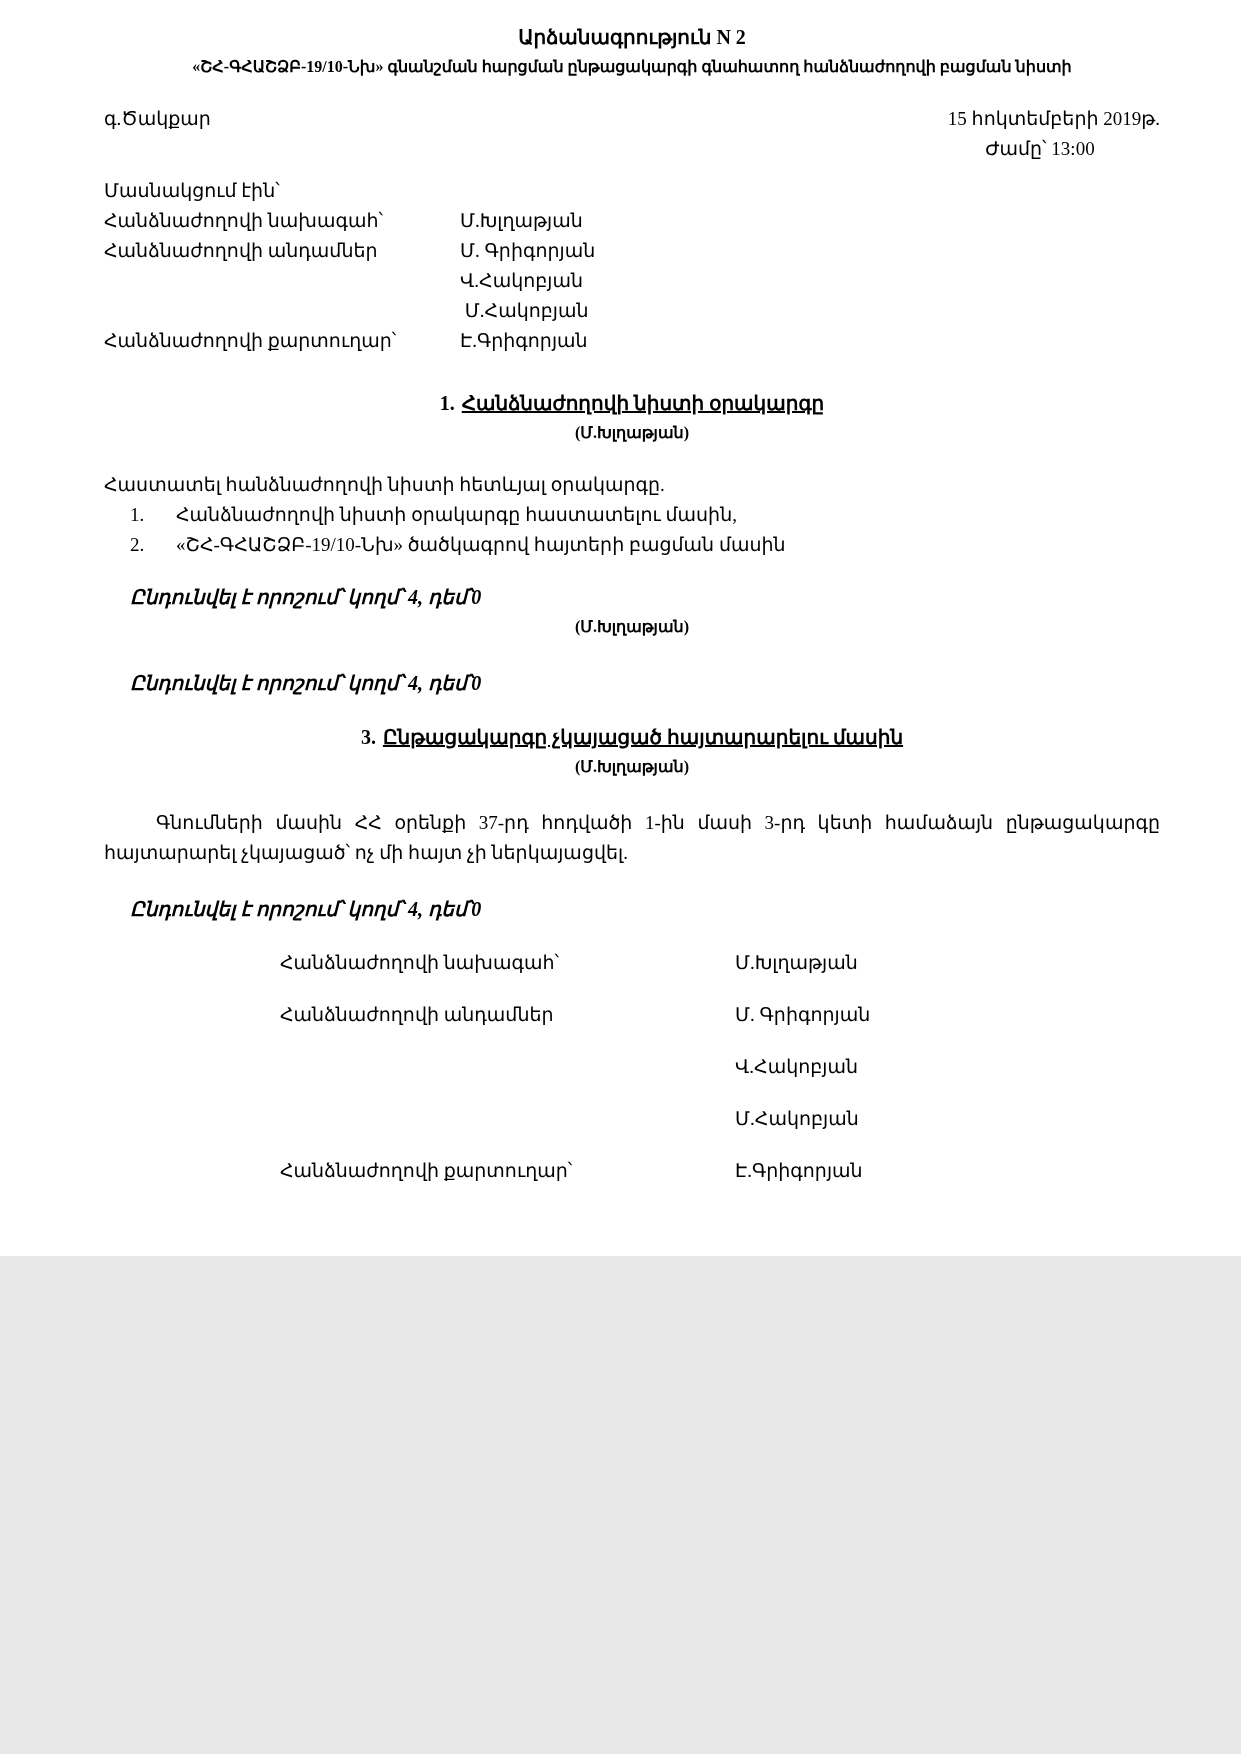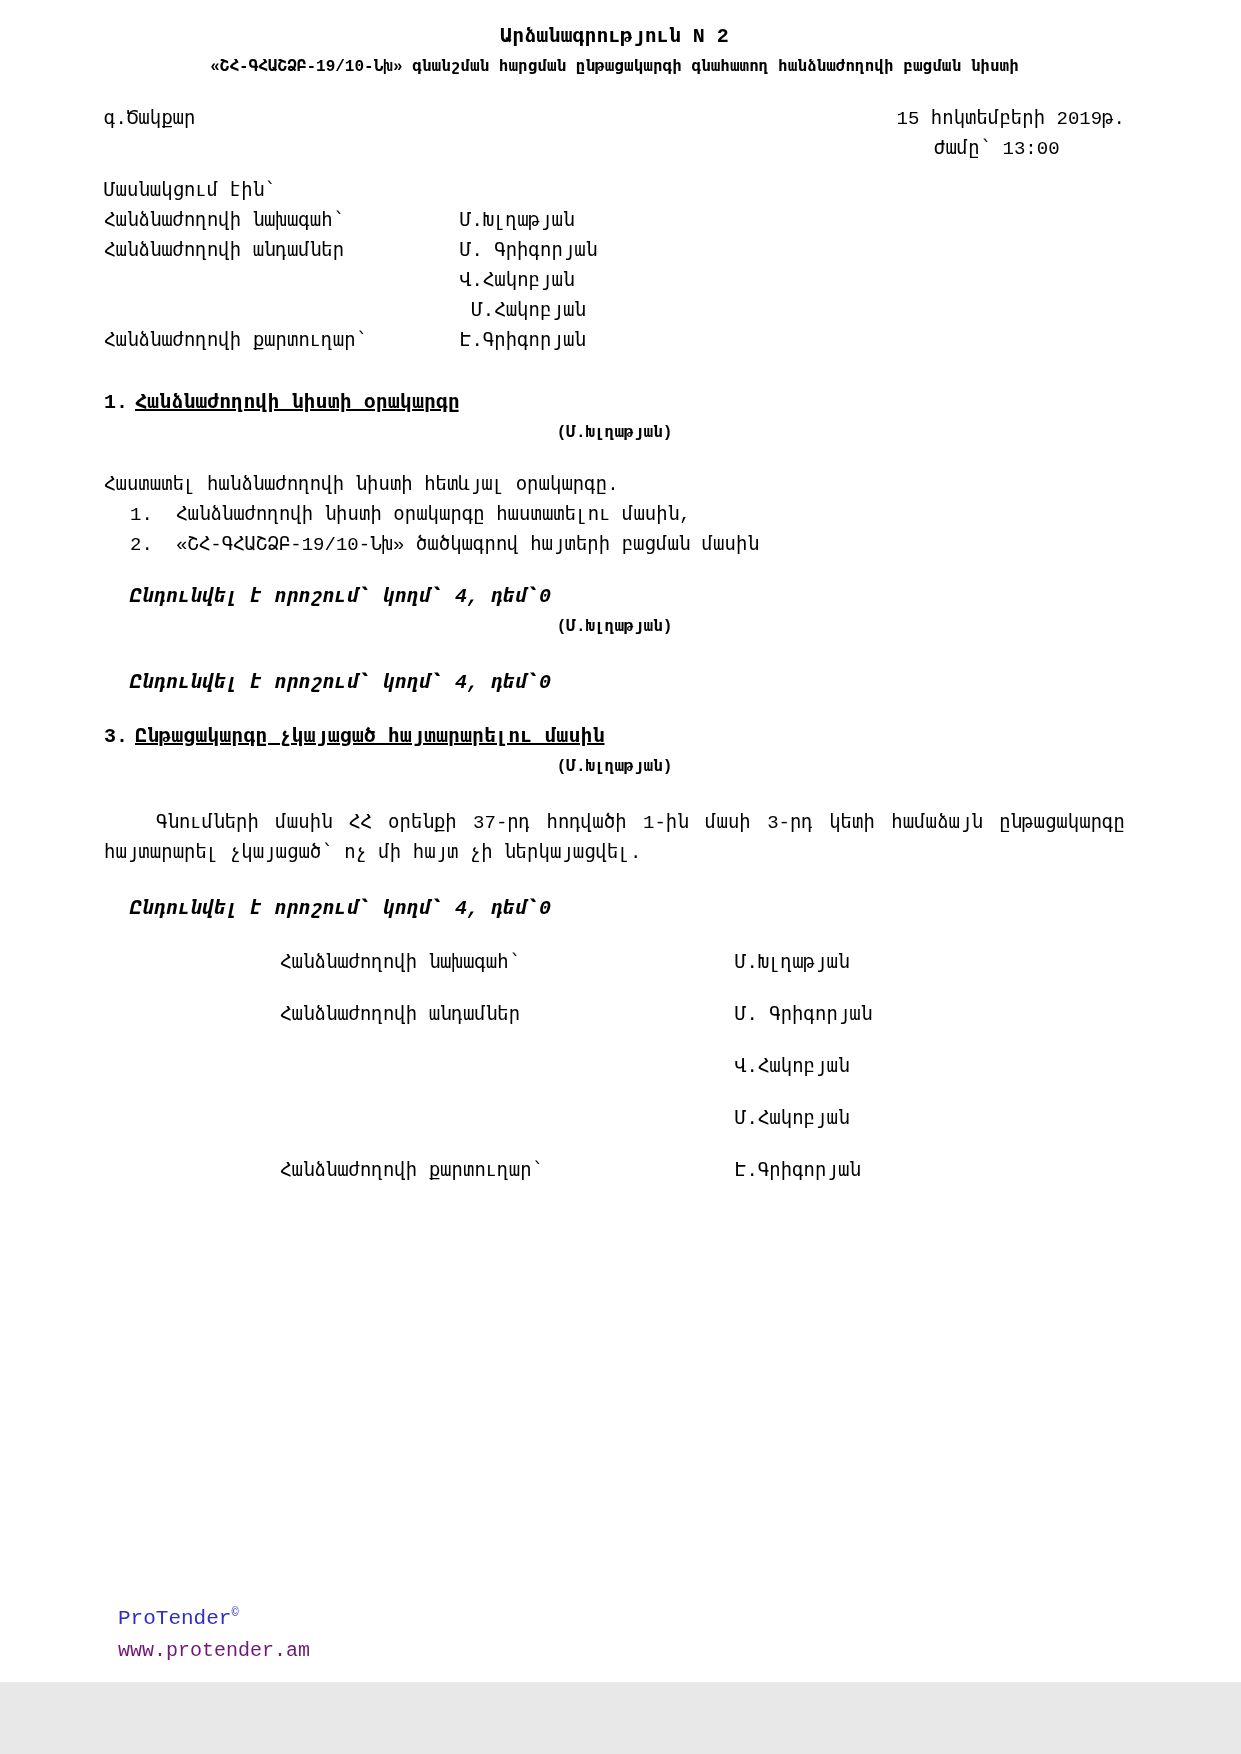--- a/index.html
+++ b/index.html
@@ -1,35 +1,35 @@
 <!DOCTYPE html>
 <html><head>
 <meta charset="utf-8">
 <style>
   html,body{margin:0;padding:0;background:#e8e8e8;}
   .page{
     position:relative;
-    width:1241px;height:1682px;
+    width:1241px;height:1256px;
     margin:0 auto;background:#ffffff;color:#000;
-    font-family:Liberation Mono, monospace;
+    font-family:Liberation Serif, serif;
     font-size:19px;line-height:30px;
     box-sizing:border-box;
-    padding:22px 116px 0 104px;
+    padding:22px 81px 0 104px;
     overflow:hidden;
   }
   .title{text-align:center;font-weight:bold;font-size:20px;}
   .subtitle{text-align:center;font-weight:bold;font-size:16px;}
   .meta-row{display:flex;justify-content:space-between;margin-top:22px;}
   .datetime{text-align:center;}
   .time-line{padding-right:28px;}
   .participants{margin-top:12px;}
   .p-row{display:flex;}
   .p-role{width:356px;flex:0 0 356px;}
   .p-name{white-space:pre;}
-  .sec-head{font-weight:bold;font-size:20px;margin-top:32px;}
+  .sec-head{text-align:center;font-weight:bold;font-size:20px;margin-top:32px;}
   .sec-head.mt24{margin-top:24px;}
   .sec-head.mt22{margin-top:24px;}
   .sec-num{margin-right:7px;}
   .sec-title{text-decoration:underline;}
   .sec-presenter{text-align:center;font-weight:bold;font-size:16px;}
   .body-text{margin:22px 0 0 0;}
   .body-indent{text-indent:28px;}
   .body-justify{margin-top:26px;text-indent:52px;text-align:justify;}
   .list-row{display:flex;margin-top:0;}
   .list-num{flex:0 0 46px;margin-left:26px;}

